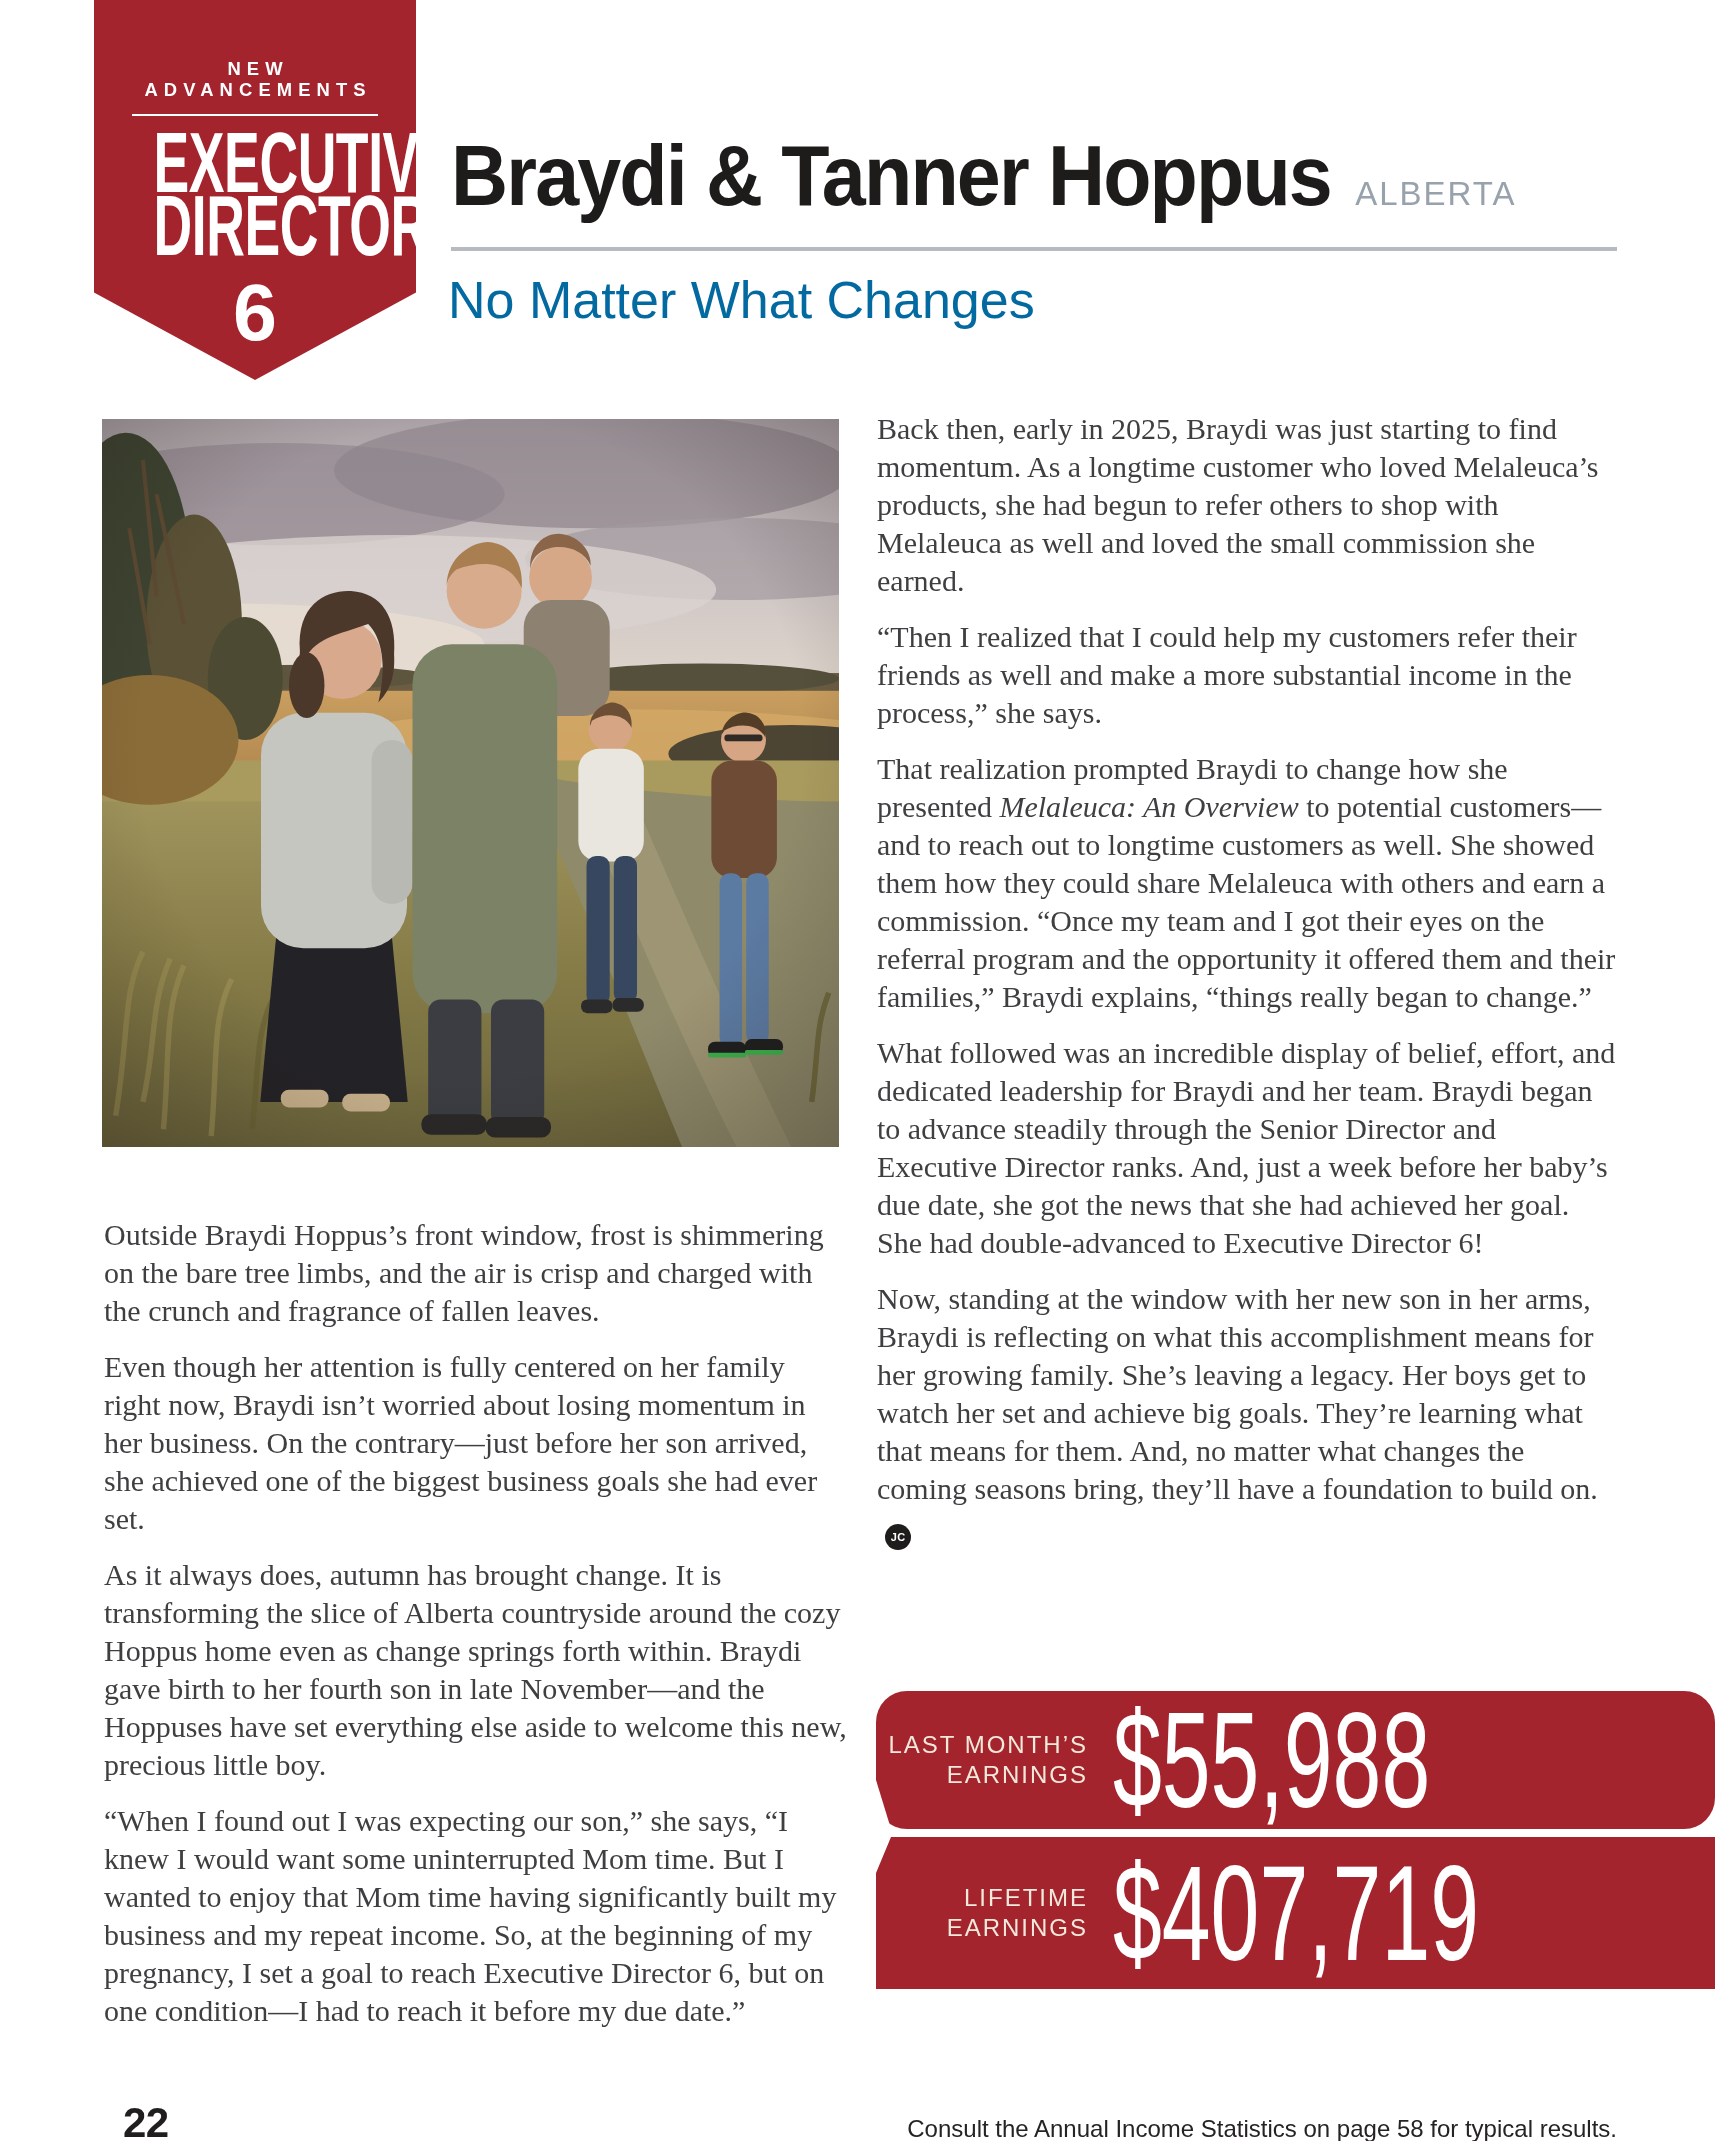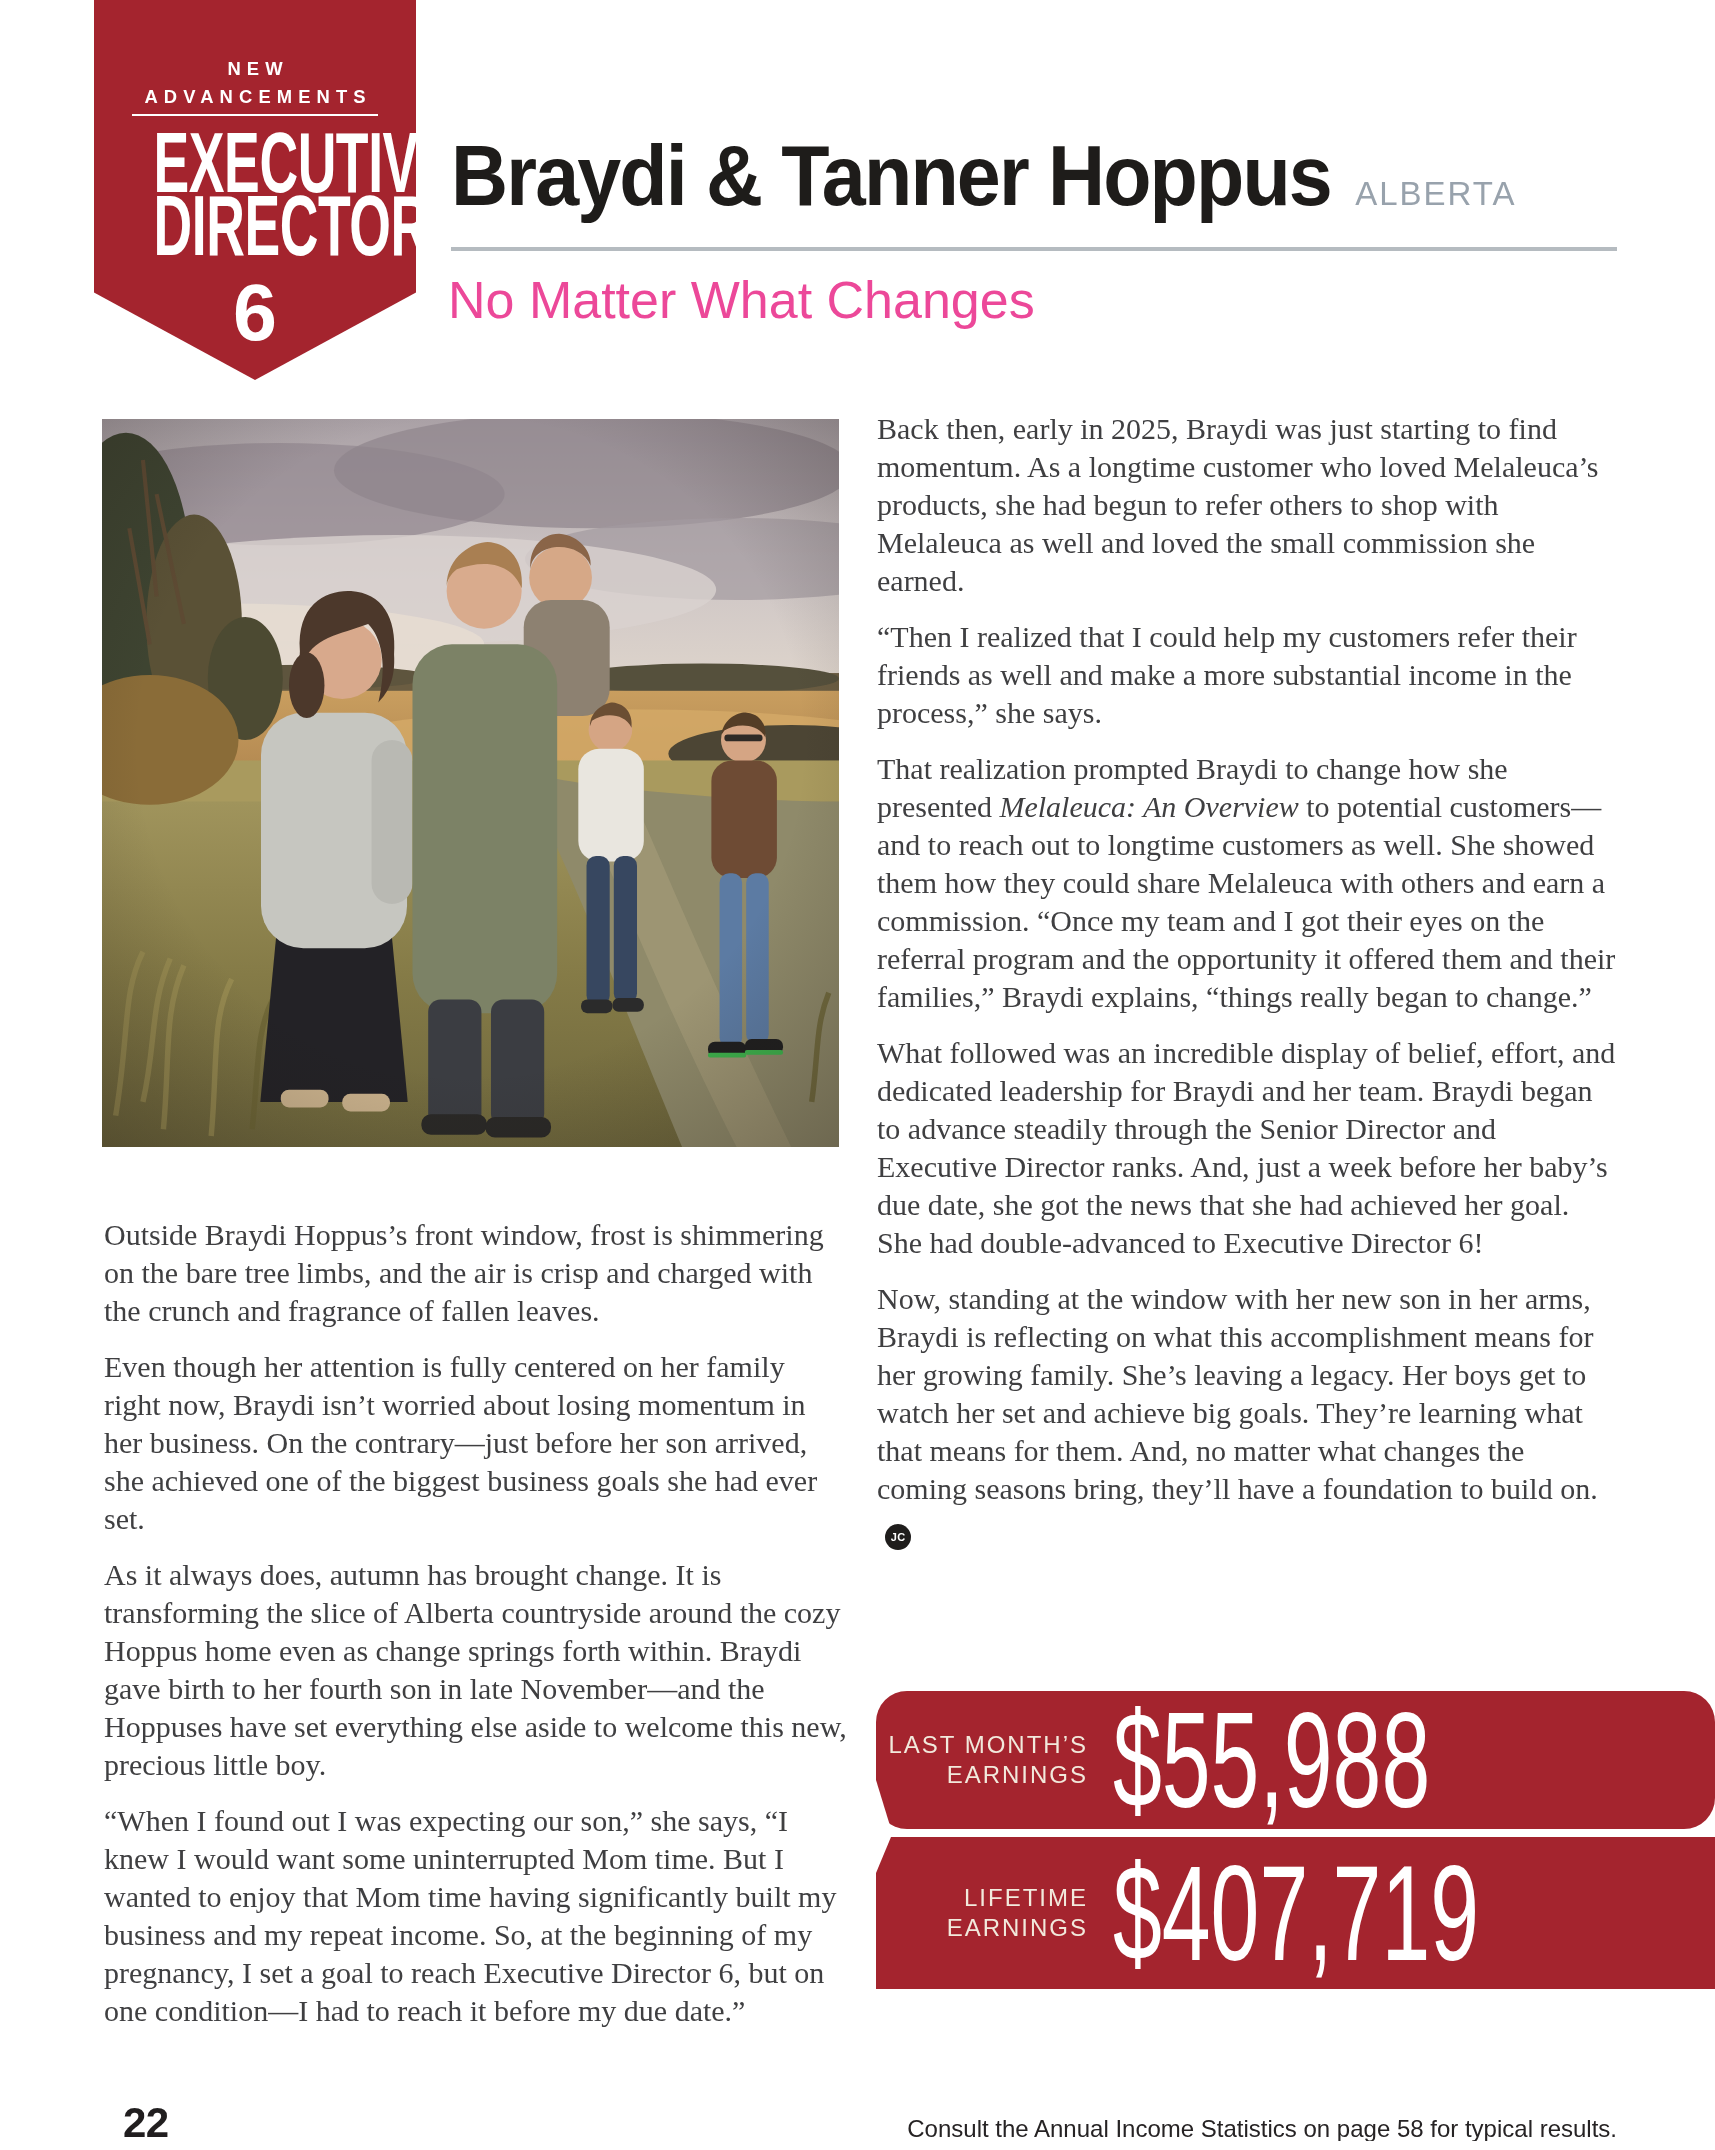--- a/index.html
+++ b/index.html
@@ -11,41 +11,41 @@
   
   .badge {
     position:absolute; left:94px; top:0; width:322px; height:380px;
     background:#A4242E; color:#ffffff; text-align:center;
     clip-path:polygon(0 0, 100% 0, 100% 77%, 50% 100%, 0 77%);
     font-family:"Liberation Sans","DejaVu Sans",sans-serif;
   }
   .badge-kicker { position:absolute; width:100%; font-size:18.4px; font-weight:700;
     letter-spacing:6.1px; line-height:1; text-indent:6.1px; }
   .badge-kicker.k1 { top:60px; }
-  .badge-kicker.k2 { top:88px; }
+  .badge-kicker.k2 { top:81px; }
   .badge-divider { position:absolute; left:38px; right:38px; top:114px; height:2px; background:#ffffff; }
   .badge-big { position:absolute; width:100%; font-size:85px; font-weight:700;
     line-height:1; letter-spacing:-0.7px; white-space:nowrap;
     transform:scaleX(0.63); transform-origin:center; }
   .badge-big.b1 { top:120px; }
   .badge-big.b2 { top:183px; }
   .badge-number { position:absolute; width:100%; top:273px; font-size:79px;
     font-weight:700; line-height:1; }
   
   .title-row { position:absolute; left:451px; top:133px; display:flex; align-items:baseline; white-space:nowrap; }
   .article-title { font-family:"Liberation Sans","DejaVu Sans",sans-serif;
     font-size:85px; font-weight:700; letter-spacing:-2px; color:#1E1C1A;
     line-height:1; display:inline-block; transform:scaleX(0.93);
     transform-origin:left bottom; margin-right:-42px; }
   .article-loc { font-family:"Liberation Sans","DejaVu Sans",sans-serif;
     font-size:33px; font-weight:400; letter-spacing:2px; color:#98A2AC; line-height:1; }
   .title-rule { position:absolute; left:451px; top:247px; width:1166px; height:4.1px; background:#B5BBC0; }
   .subtitle { position:absolute; left:448px; top:274px;
     font-family:"Liberation Sans","DejaVu Sans",sans-serif;
-    font-size:52px; font-weight:400; color:#ec4899; line-height:1; }
+    font-size:52px; font-weight:400; color:#0369a1; line-height:1; }
   
   .photo { position:absolute; left:102px; top:419px; width:737px; height:728px; overflow:hidden; }
   .photo svg { display:block; width:100%; height:100%; }
   
   .col { position:absolute; color:#3F3F41; font-size:30px; line-height:38px; }
   .col p { margin:0 0 18px 0; }
   .col p:last-child { margin-bottom:0; }
   .col em { font-style:italic; }
   .col-left  { left:104px;  top:1216px; width:744px; }
   .col-right { left:877px; top:410px;  width:741px; }

